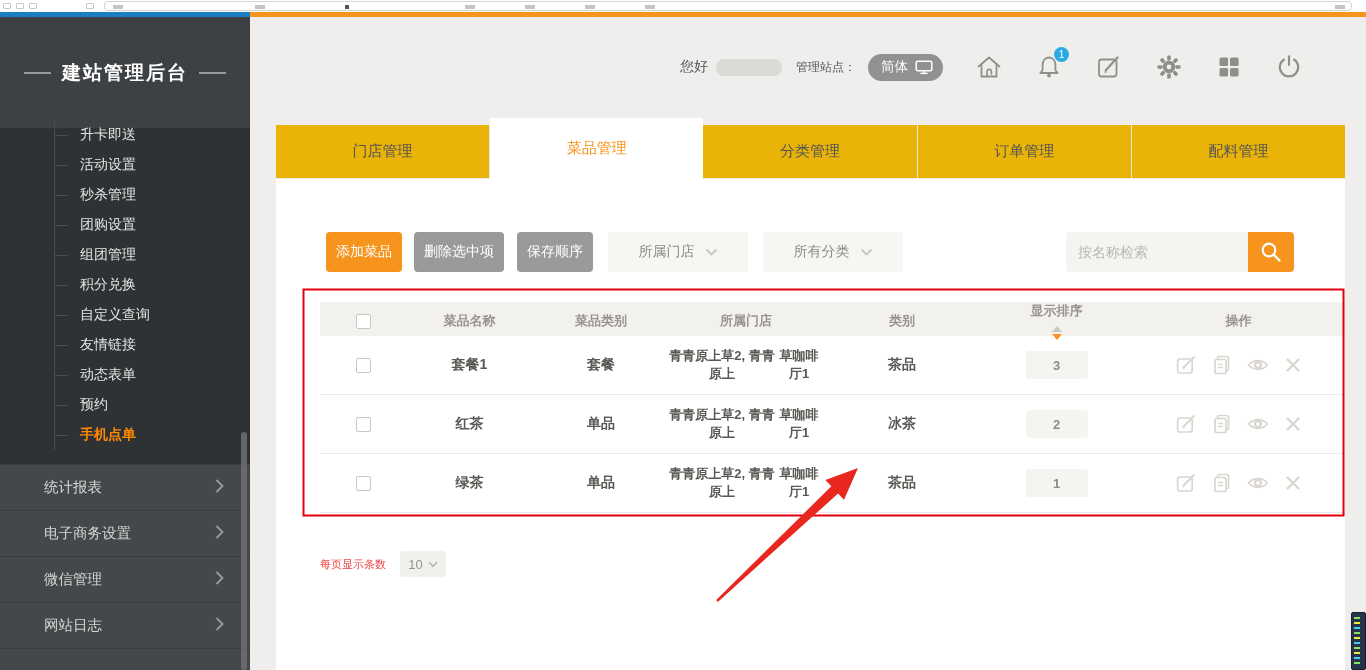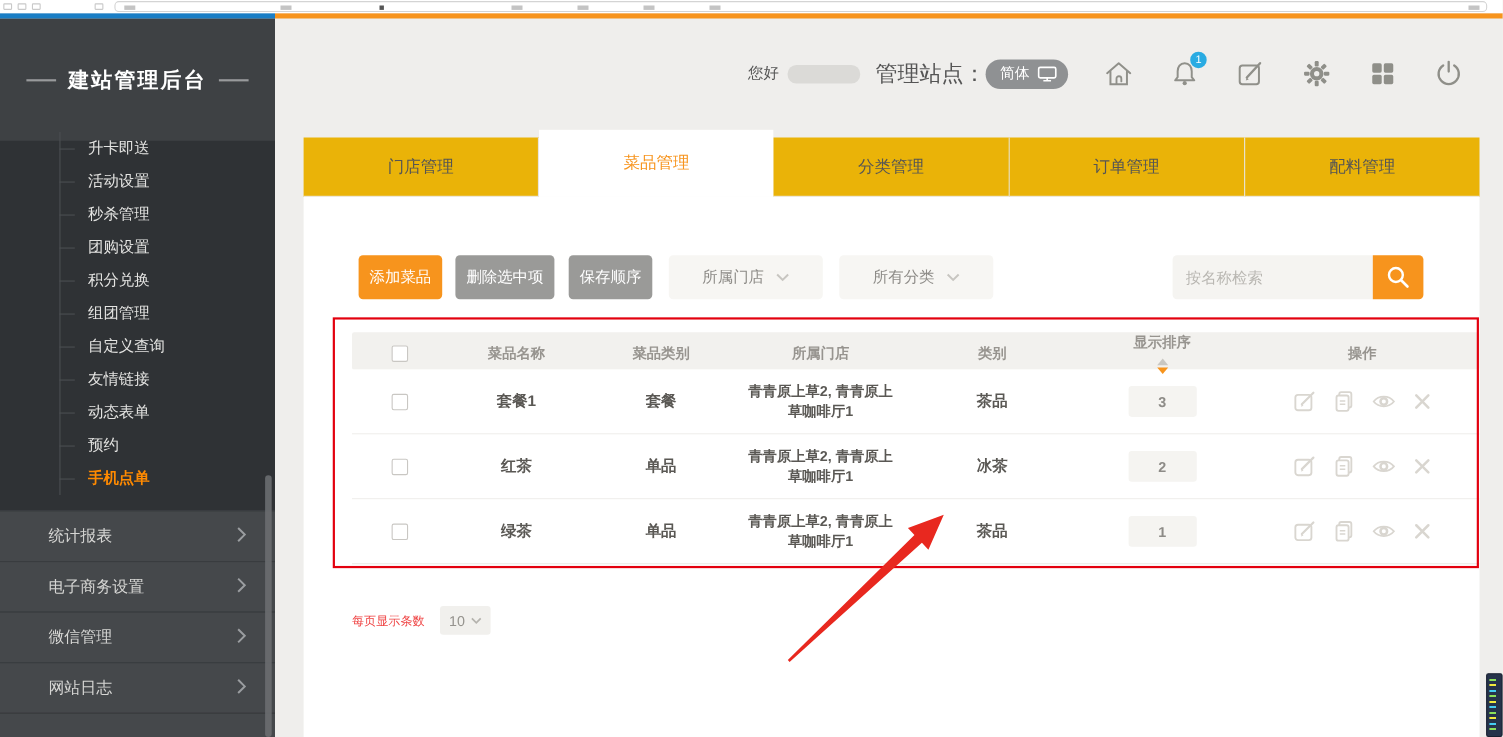--- a/index.html
+++ b/index.html
@@ -36,21 +36,21 @@
   .sb-group-filler { height:60px; background:#45484b; border-top:1px solid #393c3f; }
   .sb-scroll { position:absolute; right:3px; top:415px; width:6px; height:238px; background:#6a6d70; border-radius:3px; opacity:.9; }
 
   
   .main { position:absolute; left:250px; top:17px; width:1116px; height:653px; background:#efeeec; }
 
   
   .topbar { position:absolute; left:430px; top:30px; height:40px; display:flex; align-items:center; }
   .greet { color:#555; font-size:14px; }
   .redact { width:66px; height:17px; background:#dbdad7; border-radius:8px; margin:0 14px 0 8px; }
-  .site-label { color:#555; font-size:20px; }
+  .site-label { color:#555; font-size:12px; margin-right:12px; }
   .lang-pill { height:27px; background:#8f9193; border-radius:14px; display:flex; align-items:center;
     padding:0 10px 0 13px; color:#fff; font-size:13.5px; cursor:pointer; }
   .lang-pill svg { margin-left:7px; }
   .hicon { position:relative; width:28px; height:28px; margin-left:32px; cursor:pointer; }
   .hicon svg { display:block; }
   .badge { position:absolute; right:-6px; top:-6px; width:15px; height:15px; background:#29abe2; border-radius:50%;
     color:#fff; font-size:10px; display:flex; align-items:center; justify-content:center; }
 
   
   .tabs { position:absolute; left:26px; top:108px; width:1069px; height:54px; display:flex; }
@@ -77,21 +77,21 @@
   .search-input::placeholder { color:#b9b7b2; }
   .search-btn { position:absolute; left:972px; top:53px; width:46px; height:40px; background:#f7941d; border:none;
     border-radius:0 4px 4px 0; cursor:pointer; display:flex; align-items:center; justify-content:center; }
 
   
   .tbl { position:absolute; left:44px; top:123px; width:1025px; }
   .t-head, .t-row { display:grid; grid-template-columns:86px 127px 136px 154px 158px 151px 1fr; align-items:center;font-weight:bold; }
   .t-head { height:34px; background:#f2f1ee; border-radius:2px; color:#97948f; font-size:13px; }
   .t-row { height:59px; border-bottom:1px solid #eceae7; color:#5a5854; font-size:14px; background:#fff; }
   .cell { display:flex; align-items:center; justify-content:center; text-align:center; }
-  .store-cell { flex-direction:column; font-size:13px; line-height:18px; }
+  .store-cell { font-size:13px; line-height:18px;align-items:flex-end; }
   .cbx { width:15px; height:15px; border:1px solid #c9c7c3; border-radius:2px; background:#fff; cursor:pointer; }
   .sort-wrap { display:flex; align-items:center; gap:6px;flex-direction:column; }
   .tri { width:0; height:0; border-left:5px solid transparent; border-right:5px solid transparent; display:block; }
   .tri-up { border-bottom:6px solid #c9c7c2; margin-bottom:2px; }
   .tri-down { border-top:6px solid #f7941d; }
   .order-box { width:62px; height:28px; background:#f5f4f1; border-radius:3px; display:flex; align-items:center;
     justify-content:center; color:#8d8b87; font-size:13px; cursor:text; }
   .ops { display:flex; align-items:center; justify-content:center; gap:14px; }
   .op { cursor:pointer; display:flex; }
 
@@ -149,24 +149,24 @@
     <div class="sb-item">
         <span>活动设置</span>
       </div>
     <div class="sb-item">
         <span>秒杀管理</span>
       </div>
     <div class="sb-item">
         <span>团购设置</span>
       </div>
     <div class="sb-item">
+        <span>组团管理</span>
+      </div>
+    <div class="sb-item">
         <span>积分兑换</span>
-      </div>
-    <div class="sb-item">
-        <span>组团管理</span>
       </div>
     <div class="sb-item">
         <span>自定义查询</span>
       </div>
     <div class="sb-item">
         <span>友情链接</span>
       </div>
     <div class="sb-item">
         <span>动态表单</span>
       </div>

